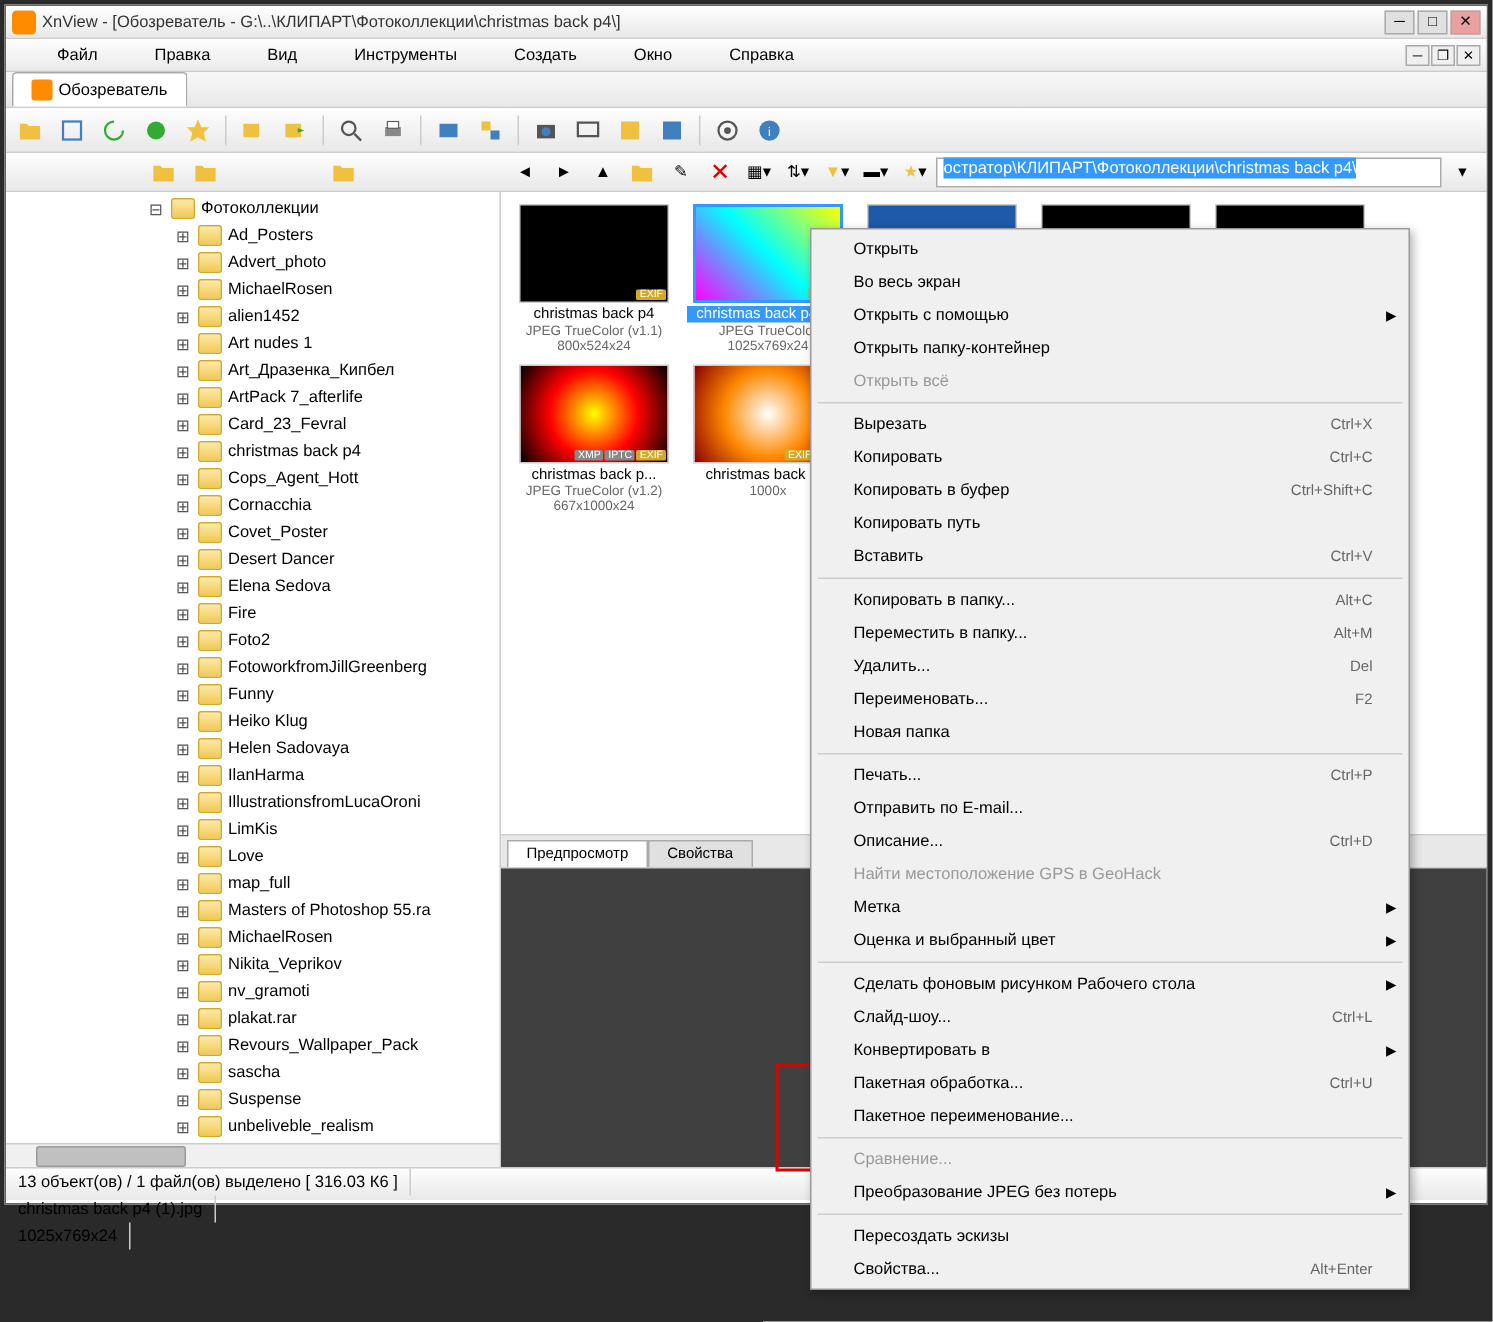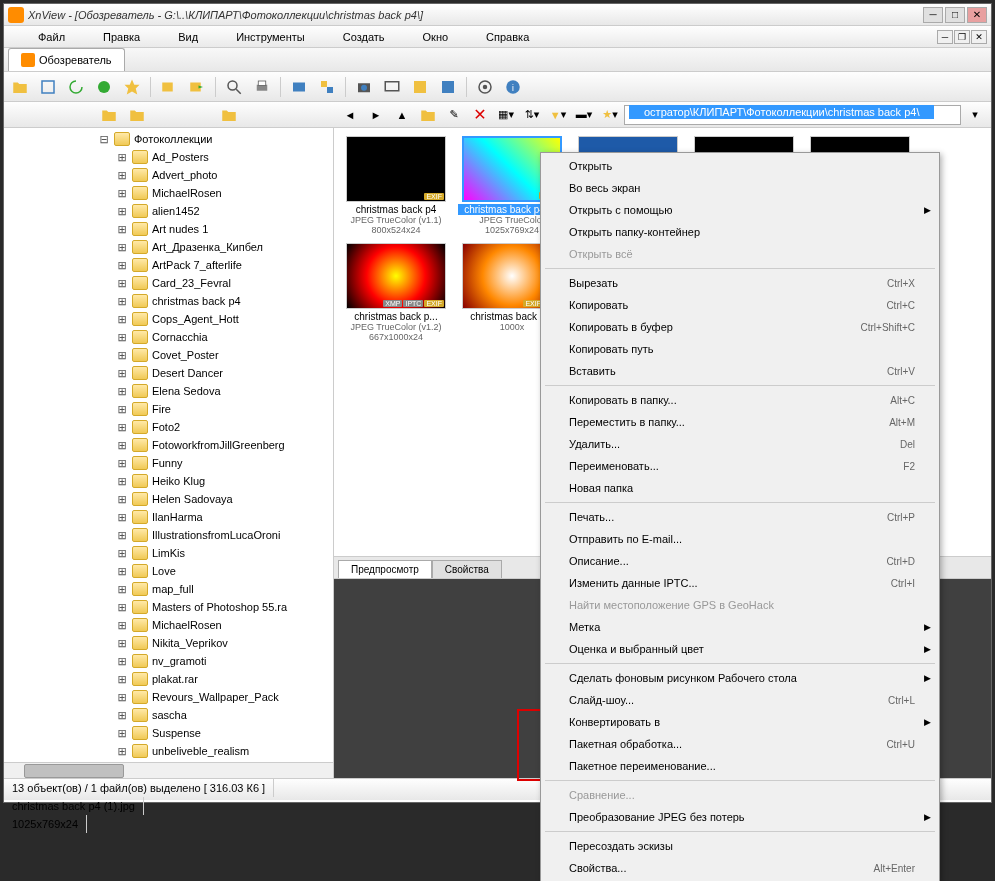--- a/index.html
+++ b/index.html
@@ -1,37 +1,37 @@
 <!DOCTYPE html>
 <html><head>
 <meta charset="utf-8">
 <style>
 * { margin: 0; padding: 0; box-sizing: border-box; font-family: Tahoma, sans-serif; font-size: 11px; }
 body { background: #2a2a2a; width: 995px; height: 881px; overflow: hidden; position: relative; }
 .window { position: absolute; top: 3px; left: 3px; width: 989px; height: 800px; background: #fff; border: 1px solid #666; }
 .titlebar { height: 22px; background: linear-gradient(to bottom, #fff, #e8e8e8); display: flex; align-items: center; padding: 0 4px; border-bottom: 1px solid #ccc; }
 .titlebar-icon { width: 16px; height: 16px; margin-right: 4px; background: #ff8c00; border-radius: 3px; }
-.titlebar-text { flex: 1; color: #333; font-style: italic; }
+.titlebar-text { flex: 1; color: #333; }
 .win-controls { display: flex; gap: 2px; }
 .win-btn { width: 20px; height: 16px; background: #e0e0e0; border: 1px solid #aaa; text-align: center; line-height: 14px; cursor: pointer; font-size: 10px; }
 .menubar { height: 22px; background: linear-gradient(to bottom, #fefefe, #eaeaea); display: flex; align-items: center; padding: 0 4px; border-bottom: 1px solid #ccc; }
 .menu-item { padding: 3px 8px; cursor: pointer; margin-left: 22px; }
 .mdi-controls { margin-left: auto; display: flex; gap: 1px; }
 .mdi-btn { width: 16px; height: 14px; background: #f0f0f0; border: 1px solid #aaa; font-size: 9px; text-align: center; line-height: 12px; cursor: pointer; }
 .tabbar { height: 24px; background: linear-gradient(to bottom, #f8f8f8, #e8e8e8); display: flex; padding: 0 4px; border-bottom: 1px solid #ccc; }
 .tab { padding: 4px 12px; background: #fff; border: 1px solid #aaa; border-bottom: none; border-radius: 3px 3px 0 0; cursor: pointer; display: flex; align-items: center; gap: 4px; }
 .tab-icon { width: 14px; height: 14px; background: #ff8c00; border-radius: 2px; }
 .toolbar { height: 30px; background: linear-gradient(to bottom, #fefefe, #e8e8e8); display: flex; align-items: center; padding: 0 4px; border-bottom: 1px solid #ccc; gap: 4px; }
 .tb-btn { width: 24px; height: 24px; border: 1px solid transparent; border-radius: 3px; display: flex; align-items: center; justify-content: center; cursor: pointer; }
 .tb-sep { width: 1px; height: 20px; background: #ccc; margin: 0 2px; }
 .secondary-bar { height: 26px; background: linear-gradient(to bottom, #fefefe, #e8e8e8); display: flex; align-items: center; border-bottom: 1px solid #ccc; }
 .secondary-left { width: 330px; display: flex; align-items: center; justify-content: center; gap: 4px; }
 .secondary-right { flex: 1; display: flex; align-items: center; gap: 2px; padding: 0 4px; }
 .addr-input { flex: 1; height: 20px; background: #fff; border: 1px solid #aaa; padding: 0 4px; }
-.addr-input span { background: #3399ff; color: #fff; padding: 1px 15px; }
+.addr-input span { background: #3399ff; color: #fff; padding: 1px 0; }
 .content { display: flex; height: calc(100% - 148px); }
 .tree-panel { width: 330px; border-right: 1px solid #ccc; overflow: auto; background: #fff; }
 .tree { padding: 2px; }
 .tree-node { display: flex; align-items: center; height: 18px; padding-left: 110px; cursor: pointer; white-space: nowrap; }
 .tree-node.root { padding-left: 92px; }
 .tree-expand { width: 12px; text-align: center; color: #555; }
 .folder-icon { width: 16px; height: 14px; background: linear-gradient(to bottom, #ffe9a8, #f0c955); border: 1px solid #d4a929; border-radius: 2px; margin: 0 4px; }
 .right-panel { flex: 1; display: flex; flex-direction: column; }
 .thumbs { flex: 1; background: #fff; padding: 8px; display: flex; flex-wrap: wrap; gap: 8px; align-content: flex-start; overflow: auto; }
 .thumb-item { width: 108px; display: flex; flex-direction: column; align-items: center; }
@@ -572,24 +572,20 @@
       <span class="ctx-label">Печать...</span>
       <span class="ctx-shortcut">Ctrl+P</span>
     </div>
     <div class="ctx-item">
       <span class="ctx-label">Отправить по E-mail...</span>
     </div>
     <div class="ctx-item">
       <span class="ctx-label">Описание...</span>
       <span class="ctx-shortcut">Ctrl+D</span>
     </div>
-    <div class="ctx-item">
-      <span class="ctx-label">Изменить данные IPTC...</span>
-      <span class="ctx-shortcut">Ctrl+I</span>
-    </div>
     <div class="ctx-item disabled">
       <span class="ctx-label">Найти местоположение GPS в GeoHack</span>
     </div>
     <div class="ctx-item">
       <span class="ctx-label">Метка</span>
       <span class="ctx-arrow">▶</span>
     </div>
     <div class="ctx-item">
       <span class="ctx-label">Оценка и выбранный цвет</span>
       <span class="ctx-arrow">▶</span>

